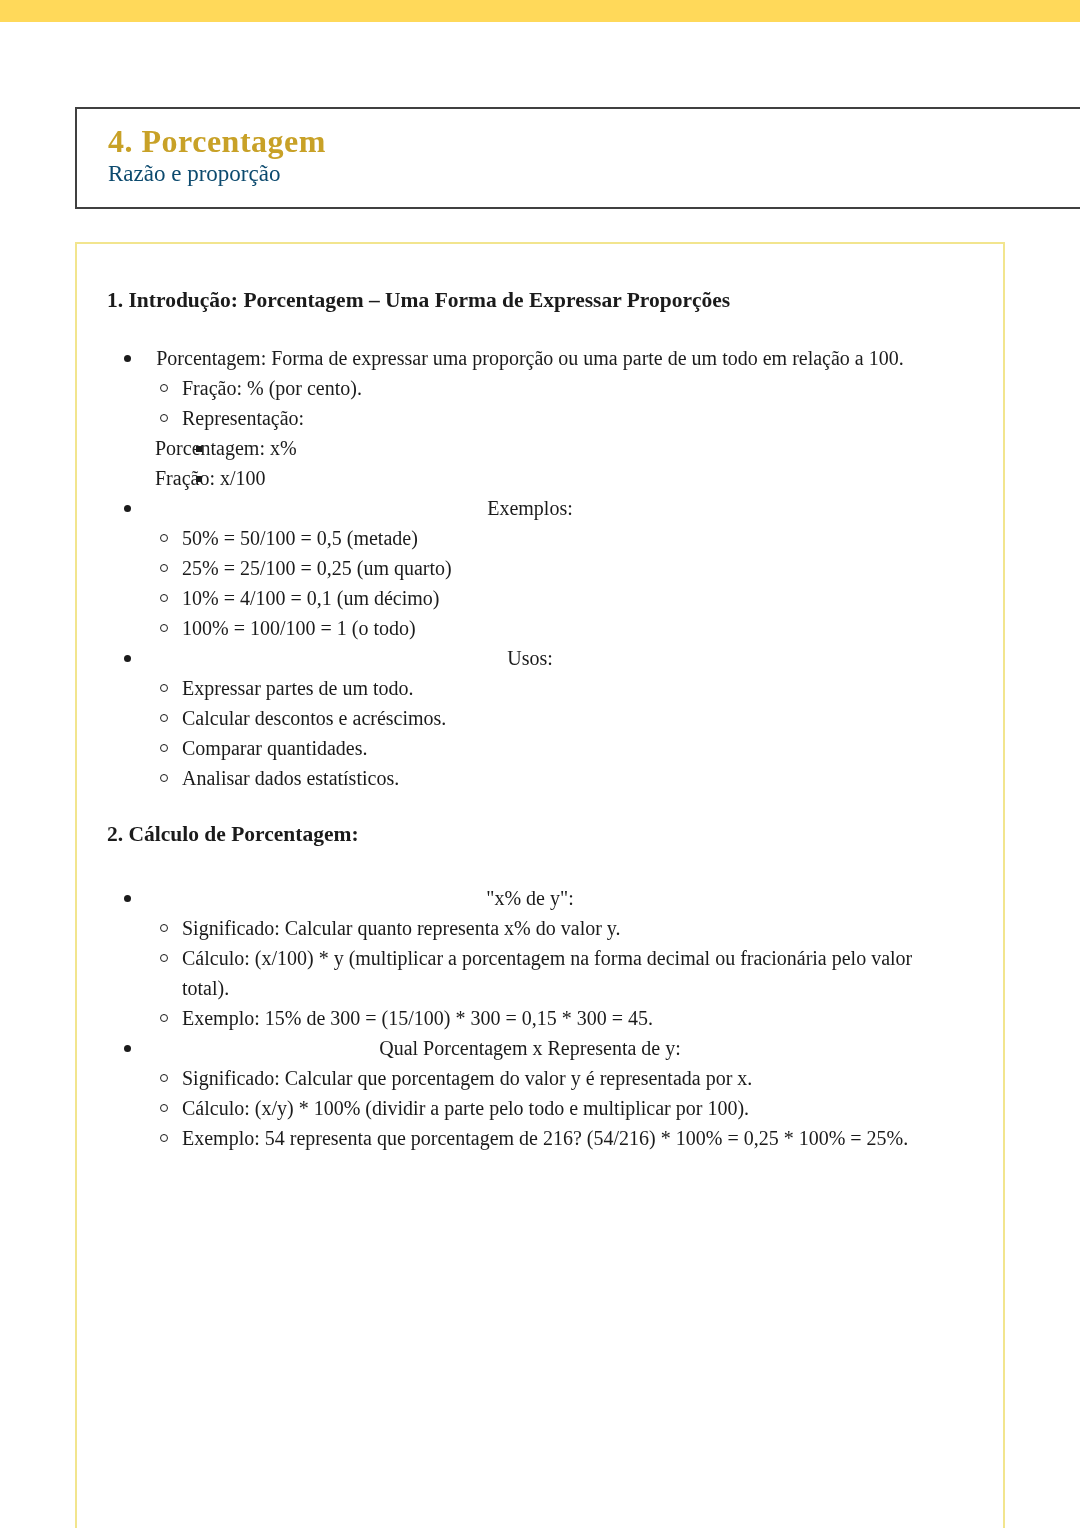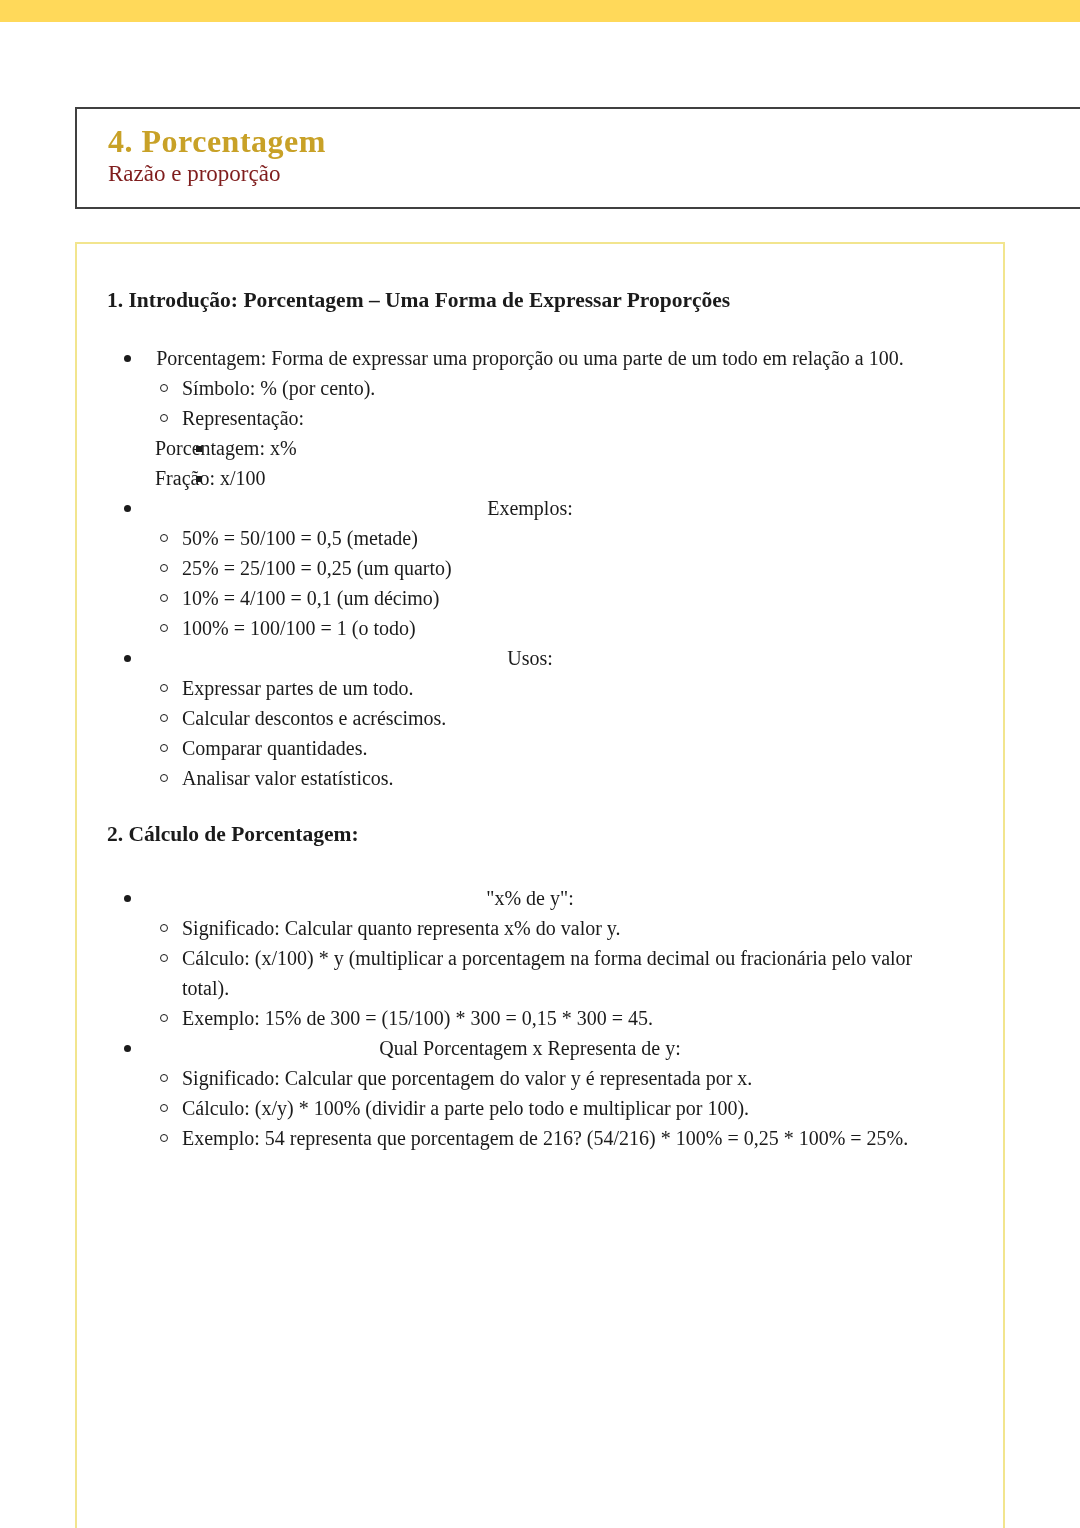--- a/index.html
+++ b/index.html
@@ -22,21 +22,21 @@
     border: 2px solid #404040;
     background: #ffffff;
     padding: 13px 30px 9px 31px;
   }
   .title-box h1 {
     font-size: 32px; font-weight: bold;
     color: #C8A127; letter-spacing: 0.5px;
     line-height: 38px;
   }
   .title-box .subtitle {
-    font-size: 23px; line-height: 28px; color: #7f1d1d;
+    font-size: 23px; line-height: 28px; color: #0c4a6e;
   }
   .content-box {
     position: absolute; left: 75px; top: 242px;
     width: 930px; height: 1386px;
     border: 2px solid #F2E58E;
     background: #ffffff;
     padding: 43px 45px 0 0;
   }
   .row { position: relative; font-size: 20px; line-height: 30px; padding-right: 45px; }
   .h2row {
@@ -72,34 +72,34 @@
 
 <div class="title-box">
   <h1>4. Porcentagem</h1>
   <div class="subtitle">Razão e proporção</div>
 </div>
 
 <div class="content-box">
   <div class="row h2row">1. Introdução: Porcentagem – Uma Forma de Expressar Proporções</div>
 
   <div class="row li1"><span class="b b-disc"></span><span>Porcentagem: Forma de expressar uma proporção ou uma parte de um todo em relação a 100.</span></div>
-  <div class="row li2"><span class="b b-circle"></span><span>Símbolo: % (por cento).</span></div>
+  <div class="row li2"><span class="b b-circle"></span><span>Fração: % (por cento).</span></div>
   <div class="row li2"><span class="b b-circle"></span><span>Representação:</span></div>
   <div class="row li3"><span class="b b-square"></span><span>Porcentagem: x%</span></div>
   <div class="row li3"><span class="b b-square"></span><span>Fração: x/100</span></div>
   <div class="row li1"><span class="b b-disc"></span><span>Exemplos:</span></div>
   <div class="row li2"><span class="b b-circle"></span><span>50% = 50/100 = 0,5 (metade)</span></div>
   <div class="row li2"><span class="b b-circle"></span><span>25% = 25/100 = 0,25 (um quarto)</span></div>
   <div class="row li2"><span class="b b-circle"></span><span>10% = 4/100 = 0,1 (um décimo)</span></div>
   <div class="row li2"><span class="b b-circle"></span><span>100% = 100/100 = 1 (o todo)</span></div>
   <div class="row li1"><span class="b b-disc"></span><span>Usos:</span></div>
   <div class="row li2"><span class="b b-circle"></span><span>Expressar partes de um todo.</span></div>
   <div class="row li2"><span class="b b-circle"></span><span>Calcular descontos e acréscimos.</span></div>
   <div class="row li2"><span class="b b-circle"></span><span>Comparar quantidades.</span></div>
-  <div class="row li2"><span class="b b-circle"></span><span>Analisar valor estatísticos.</span></div>
+  <div class="row li2"><span class="b b-circle"></span><span>Analisar dados estatísticos.</span></div>
 
   <div class="row h2row second">2. Cálculo de Porcentagem:</div>
 
   <div class="row li1"><span class="b b-disc"></span><span>"x% de y":</span></div>
   <div class="row li2"><span class="b b-circle"></span><span>Significado: Calcular quanto representa x% do valor y.</span></div>
   <div class="row li2"><span class="b b-circle"></span><span>Cálculo: (x/100) * y (multiplicar a porcentagem na forma decimal ou fracionária pelo valor total).</span></div>
   <div class="row li2"><span class="b b-circle"></span><span>Exemplo: 15% de 300 = (15/100) * 300 = 0,15 * 300 = 45.</span></div>
   <div class="row li1"><span class="b b-disc"></span><span>Qual Porcentagem x Representa de y:</span></div>
   <div class="row li2"><span class="b b-circle"></span><span>Significado: Calcular que porcentagem do valor y é representada por x.</span></div>
   <div class="row li2"><span class="b b-circle"></span><span>Cálculo: (x/y) * 100% (dividir a parte pelo todo e multiplicar por 100).</span></div>

